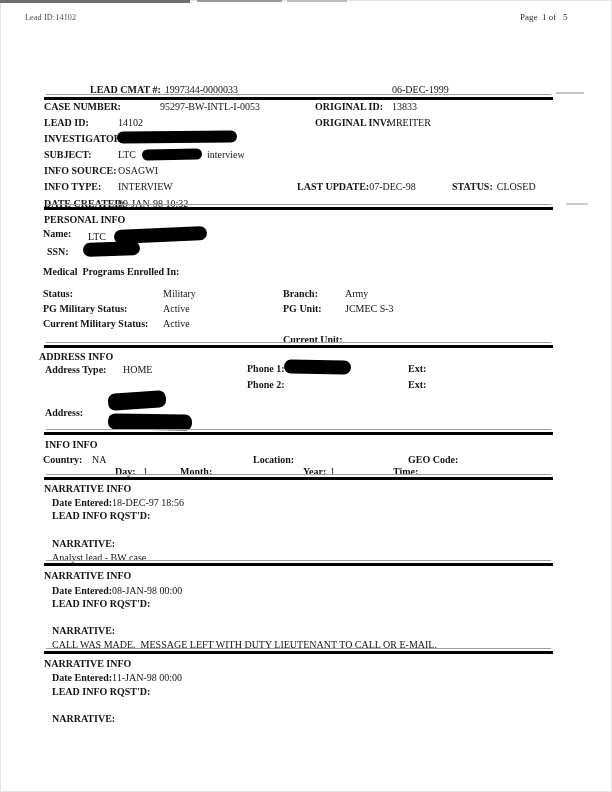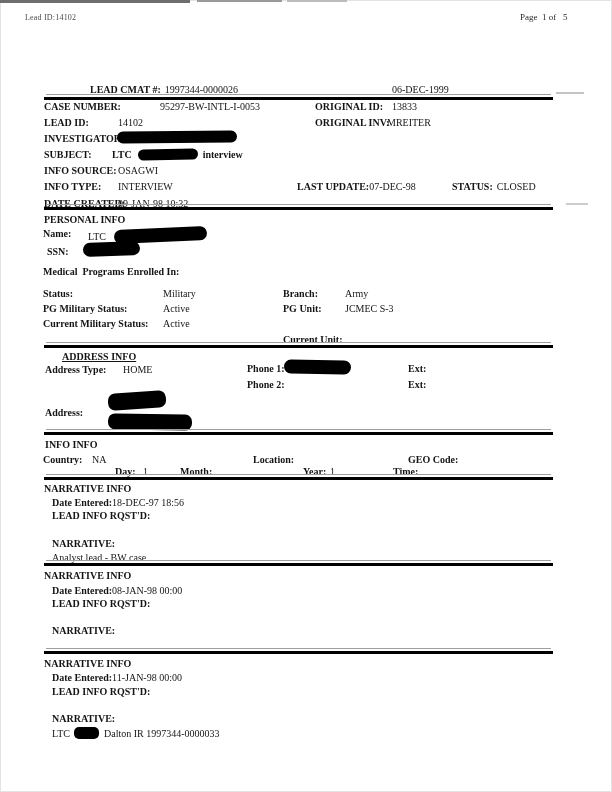--- a/index.html
+++ b/index.html
@@ -28,40 +28,40 @@
   <div class="artifact" style="left:0;top:0;width:190px;height:3px;background:#6e6e6e;"></div>
   <div class="artifact" style="left:197px;top:0;width:85px;height:2px;background:#9a9a9a;"></div>
   <div class="artifact" style="left:287px;top:0;width:60px;height:2px;background:#bcbcbc;"></div>
   <div class="artifact" style="left:556px;top:92px;width:28px;height:2px;background:#c4c4c4;"></div>
   <div class="artifact" style="left:566px;top:203px;width:22px;height:2px;background:#cccccc;"></div>
 
   <span class="t small" style="left:25px;top:14px;">Lead ID:14102</span>
   <span class="t pagenum" style="left:520px;top:13px;">Page  1 of   5</span>
 
 
-  <div class="t" style="left:90px;top:84px;"><span class="b">LEAD CMAT #:</span><span class="ml4">1997344-0000026</span></div>
+  <div class="t" style="left:90px;top:84px;"><span class="b">LEAD CMAT #:</span><span class="ml4">1997344-0000033</span></div>
   <span class="t" style="left:392px;top:84px;">06-DEC-1999</span>
 
   <div class="rule" style="top:97px;"></div>
 
   <span class="t b" style="left:44px;top:101px;">CASE NUMBER:</span>
   <span class="t" style="left:118px;top:101px;margin-left:42px;">95297-BW-INTL-I-0053</span>
   <span class="t b" style="left:315px;top:101px;">ORIGINAL ID:</span>
   <span class="t" style="left:392px;top:101px;">13833</span>
 
   <span class="t b" style="left:44px;top:117px;">LEAD ID:</span>
   <span class="t" style="left:118px;top:117px;">14102</span>
   <span class="t b" style="left:315px;top:117px;">ORIGINAL INV:</span>
   <span class="t" style="left:387px;top:117px;">MREITER</span>
 
   <span class="t b" style="left:44px;top:133px;">INVESTIGATOR:</span>
   <div class="redact" style="left:117px;top:131px;width:120px;height:12px;transform:rotate(-.6deg);"></div>
 
   <span class="t b" style="left:44px;top:149px;">SUBJECT:</span>
-  <div class="t" style="left:112px;top:149px;font-weight:bold;"><span>LTC</span><span class="redact inline ml6" style="width:60px;height:11px;transform:rotate(-1deg);"></span><span class="ml5">interview</span></div>
+  <div class="t" style="left:118px;top:149px;"><span>LTC</span><span class="redact inline ml6" style="width:60px;height:11px;transform:rotate(-1deg);"></span><span class="ml5">interview</span></div>
 
   <span class="t b" style="left:44px;top:165px;">INFO SOURCE:</span>
   <span class="t" style="left:118px;top:165px;">OSAGWI</span>
 
   <span class="t b" style="left:44px;top:181px;">INFO TYPE:</span>
   <span class="t" style="left:118px;top:181px;">INTERVIEW</span>
   <div class="t" style="left:297px;top:181px;"><span class="b">LAST UPDATE:</span><span>07-DEC-98</span></div>
   <div class="t" style="left:452px;top:181px;"><span class="b">STATUS:</span><span class="ml4">CLOSED</span></div>
 
   <span class="t b" style="left:44px;top:198px;">DATE CREATED:</span>
@@ -87,21 +87,21 @@
   <span class="t b" style="left:283px;top:303px;">PG Unit:</span>
   <span class="t" style="left:345px;top:303px;">JCMEC S-3</span>
 
   <span class="t b" style="left:43px;top:318px;">Current Military Status:</span>
   <span class="t" style="left:163px;top:318px;">Active</span>
 
   <span class="t b" style="left:283px;top:334px;">Current Unit:</span>
 
   <div class="rule" style="top:345px;"></div>
 
-  <span class="t b" style="left:62px;top:351px;text-decoration:underline;">ADDRESS INFO</span>
+  <span class="t b" style="left:39px;top:351px;">ADDRESS INFO</span>
   <span class="t b" style="left:45px;top:364px;">Address Type:</span>
   <span class="t" style="left:123px;top:364px;">HOME</span>
   <span class="t b" style="left:247px;top:363px;">Phone 1:</span>
   <div class="redact" style="left:284px;top:360px;width:67px;height:14px;transform:rotate(1deg);"></div>
   <span class="t b" style="left:408px;top:363px;">Ext:</span>
   <span class="t b" style="left:247px;top:379px;">Phone 2:</span>
   <span class="t b" style="left:408px;top:379px;">Ext:</span>
 
   <span class="t b" style="left:45px;top:407px;">Address:</span>
   <div class="redact" style="left:108px;top:392px;width:58px;height:17px;transform:rotate(-4deg);"></div>
@@ -129,22 +129,22 @@
   <span class="t b" style="left:52px;top:510px;">LEAD INFO RQST'D:</span>
   <span class="t b" style="left:52px;top:538px;">NARRATIVE:</span>
   <span class="t" style="left:52px;top:552px;">Analyst lead - BW case</span>
 
   <div class="rule" style="top:563px;"></div>
 
   <span class="t b" style="left:44px;top:570px;">NARRATIVE INFO</span>
   <div class="t" style="left:52px;top:585px;"><span class="b">Date Entered:</span><span>08-JAN-98 00:00</span></div>
   <span class="t b" style="left:52px;top:598px;">LEAD INFO RQST'D:</span>
   <span class="t b" style="left:52px;top:625px;">NARRATIVE:</span>
+  <span class="t" style="left:52px;top:639px;">CALL WAS MADE.  MESSAGE LEFT WITH DUTY LIEUTENANT TO CALL OR E-MAIL.</span>
 
   <div class="rule" style="top:651px;"></div>
 
   <span class="t b" style="left:44px;top:658px;">NARRATIVE INFO</span>
   <div class="t" style="left:52px;top:672px;"><span class="b">Date Entered:</span><span>11-JAN-98 00:00</span></div>
   <span class="t b" style="left:52px;top:686px;">LEAD INFO RQST'D:</span>
   <span class="t b" style="left:52px;top:713px;">NARRATIVE:</span>
-  <div class="t" style="left:52px;top:727px;"><span>LTC</span><span class="redact inline ml4" style="width:25px;height:12px;border-radius:5px;"></span><span class="ml5">Dalton IR 1997344-0000033</span></div>
 
 </div>
 
 </body></html>

